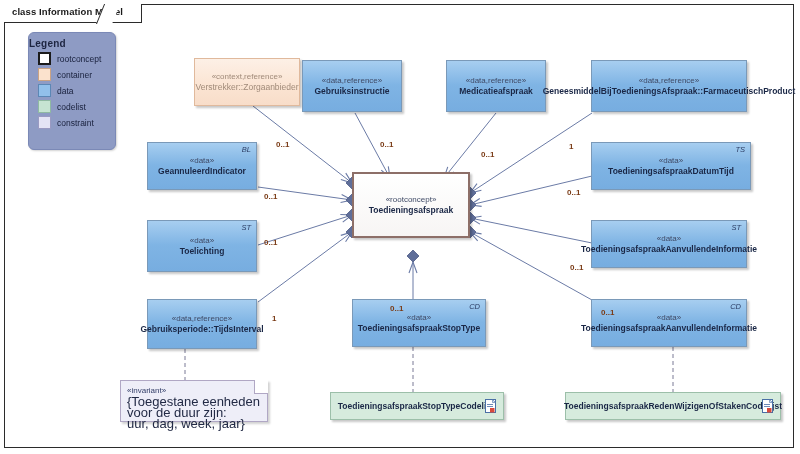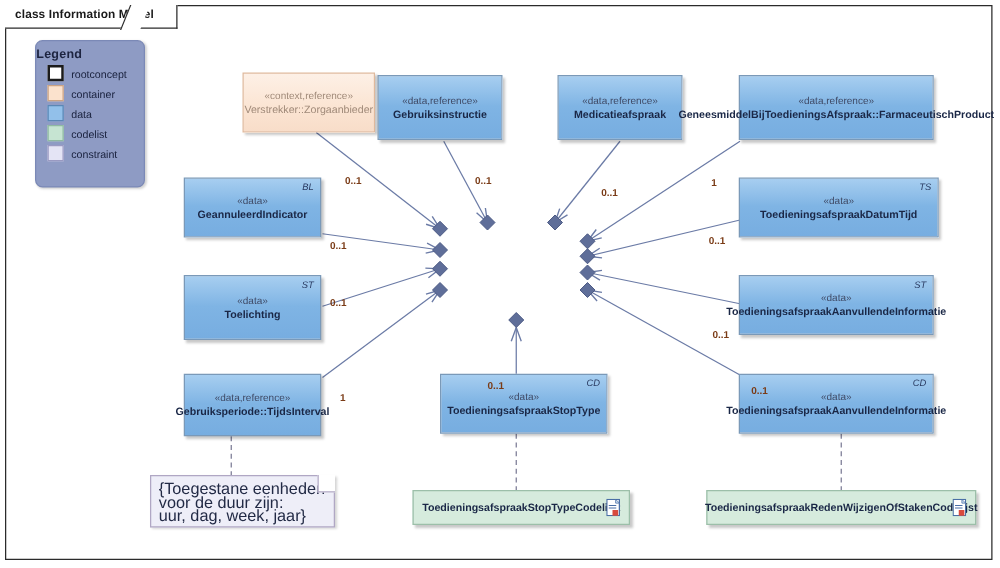--- a/index.html
+++ b/index.html
@@ -199,20 +199,24 @@
     <div class="tcorner">ST</div>
     <div class="stereo">«data»</div>
     <div class="nm">Toelichting</div>
   </div>
 
   <div class="node n-data" style="left:147px;top:299px;width:110px;height:50px;">
     <div class="stereo">«data,reference»</div>
     <div class="nm">Gebruiksperiode::TijdsInterval</div>
   </div>
 
+  <div class="node n-root" style="left:352px;top:172px;width:118px;height:66px;">
+    <div class="stereo">«rootconcept»</div>
+    <div class="nm">Toedieningsafspraak</div>
+  </div>
 
   <div class="node n-data" style="left:591px;top:142px;width:160px;height:48px;">
     <div class="tcorner">TS</div>
     <div class="stereo">«data»</div>
     <div class="nm">ToedieningsafspraakDatumTijd</div>
   </div>
 
   <div class="node n-data" style="left:591px;top:220px;width:156px;height:48px;">
     <div class="tcorner">ST</div>
     <div class="stereo">«data»</div>
@@ -248,20 +252,21 @@
       <rect x="0.5" y="0.5" width="10" height="13" fill="#ffffff" stroke="#4a6fa5"></rect>
       <path d="M7.5,0.5 L10.5,3.5 L7.5,3.5 Z" fill="#cfe0f2" stroke="#4a6fa5" stroke-width="0.6"></path>
       <rect x="2" y="5" width="6" height="0.8" fill="#4a6fa5"></rect>
       <rect x="2" y="7" width="6" height="0.8" fill="#4a6fa5"></rect>
       <path d="M5,9 L9.5,9 L9.5,13.5 L5,13.5 Z" fill="#d94a3d"></path>
     </svg>
   </div>
 
   <div class="note" style="left:120px;top:380px;width:148px;height:42px;">
     <div class="note-fold"></div>
+    <div class="ntitle">«invariant»</div>
     <div class="nbody">{Toegestane eenheden voor de duur zijn:</div>
     <div class="nbody">uur, dag, week, jaar}</div>
   </div>
 
   <div class="card" style="left:276px;top:120px;">0..1</div>
   <div class="card" style="left:380px;top:120px;">0..1</div>
   <div class="card" style="left:481px;top:130px;">0..1</div>
   <div class="card" style="left:569px;top:122px;">1</div>
   <div class="card" style="left:264px;top:172px;">0..1</div>
   <div class="card" style="left:264px;top:218px;">0..1</div>

